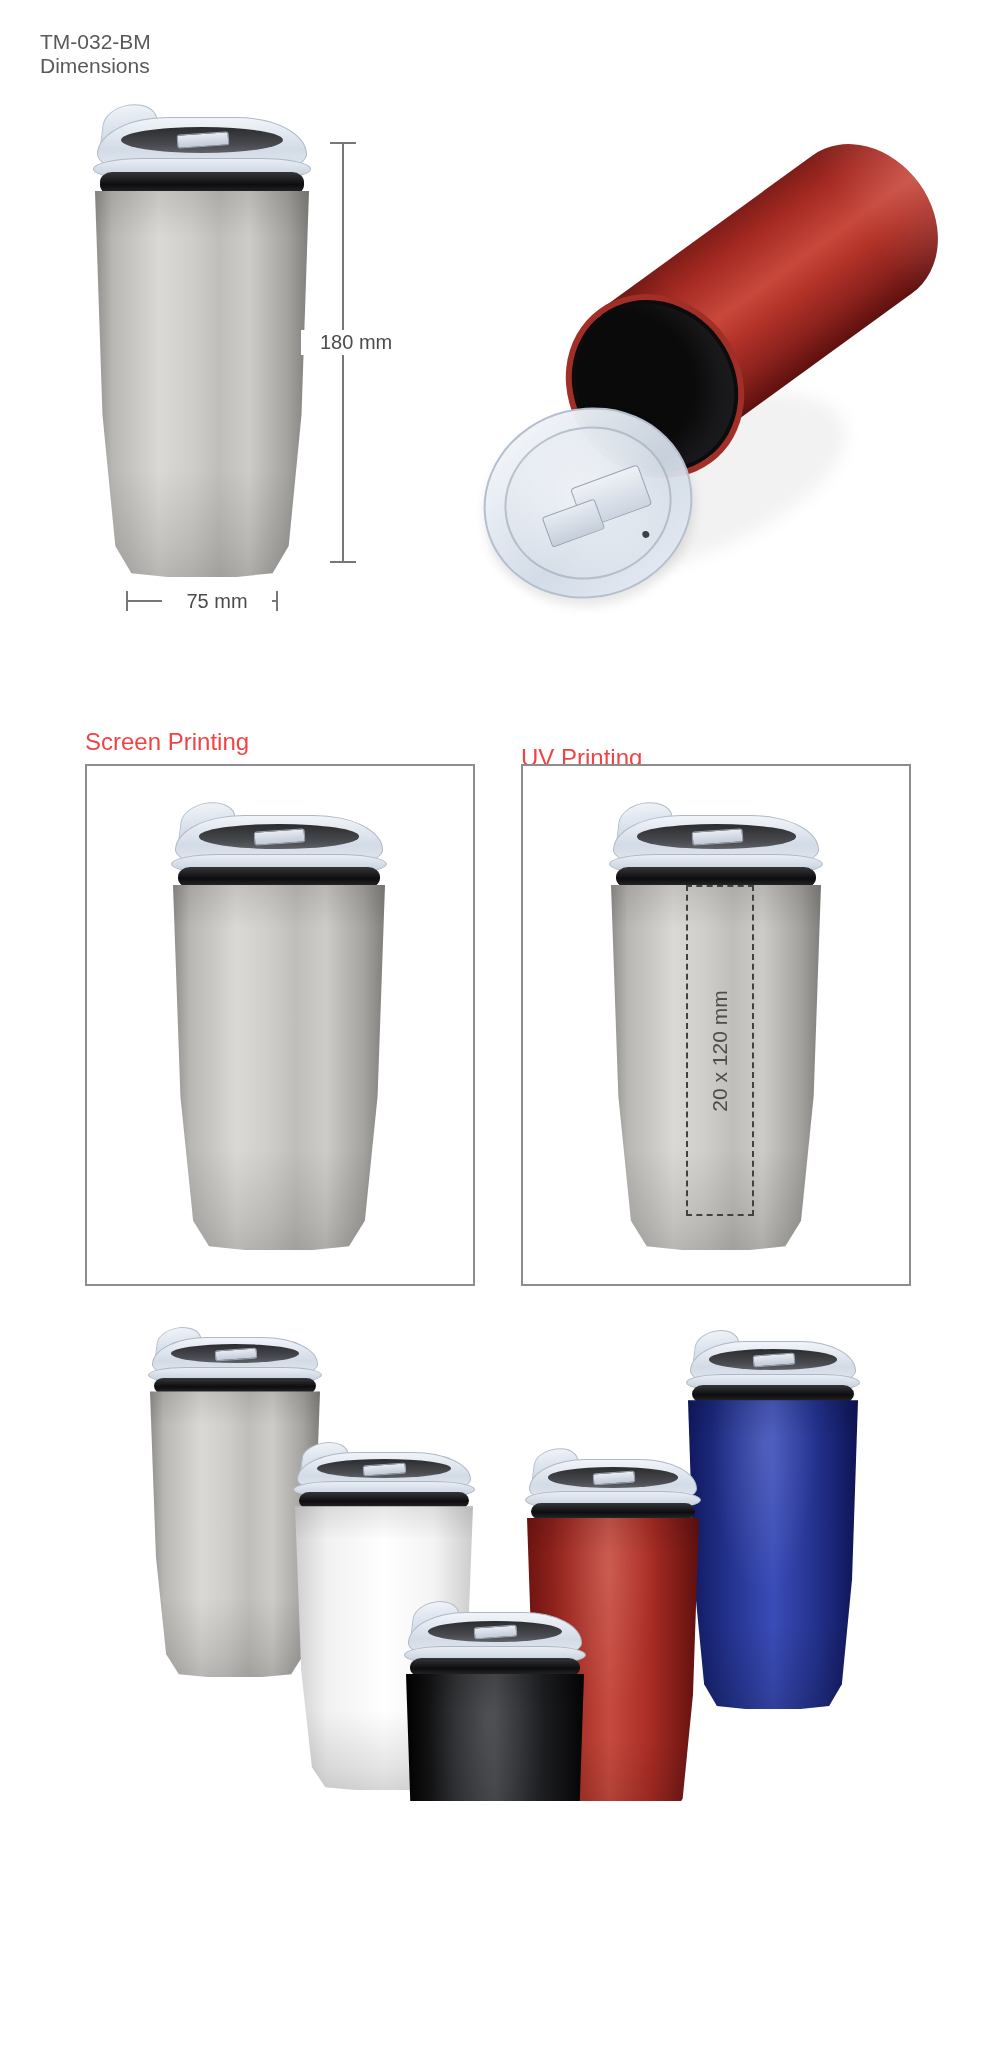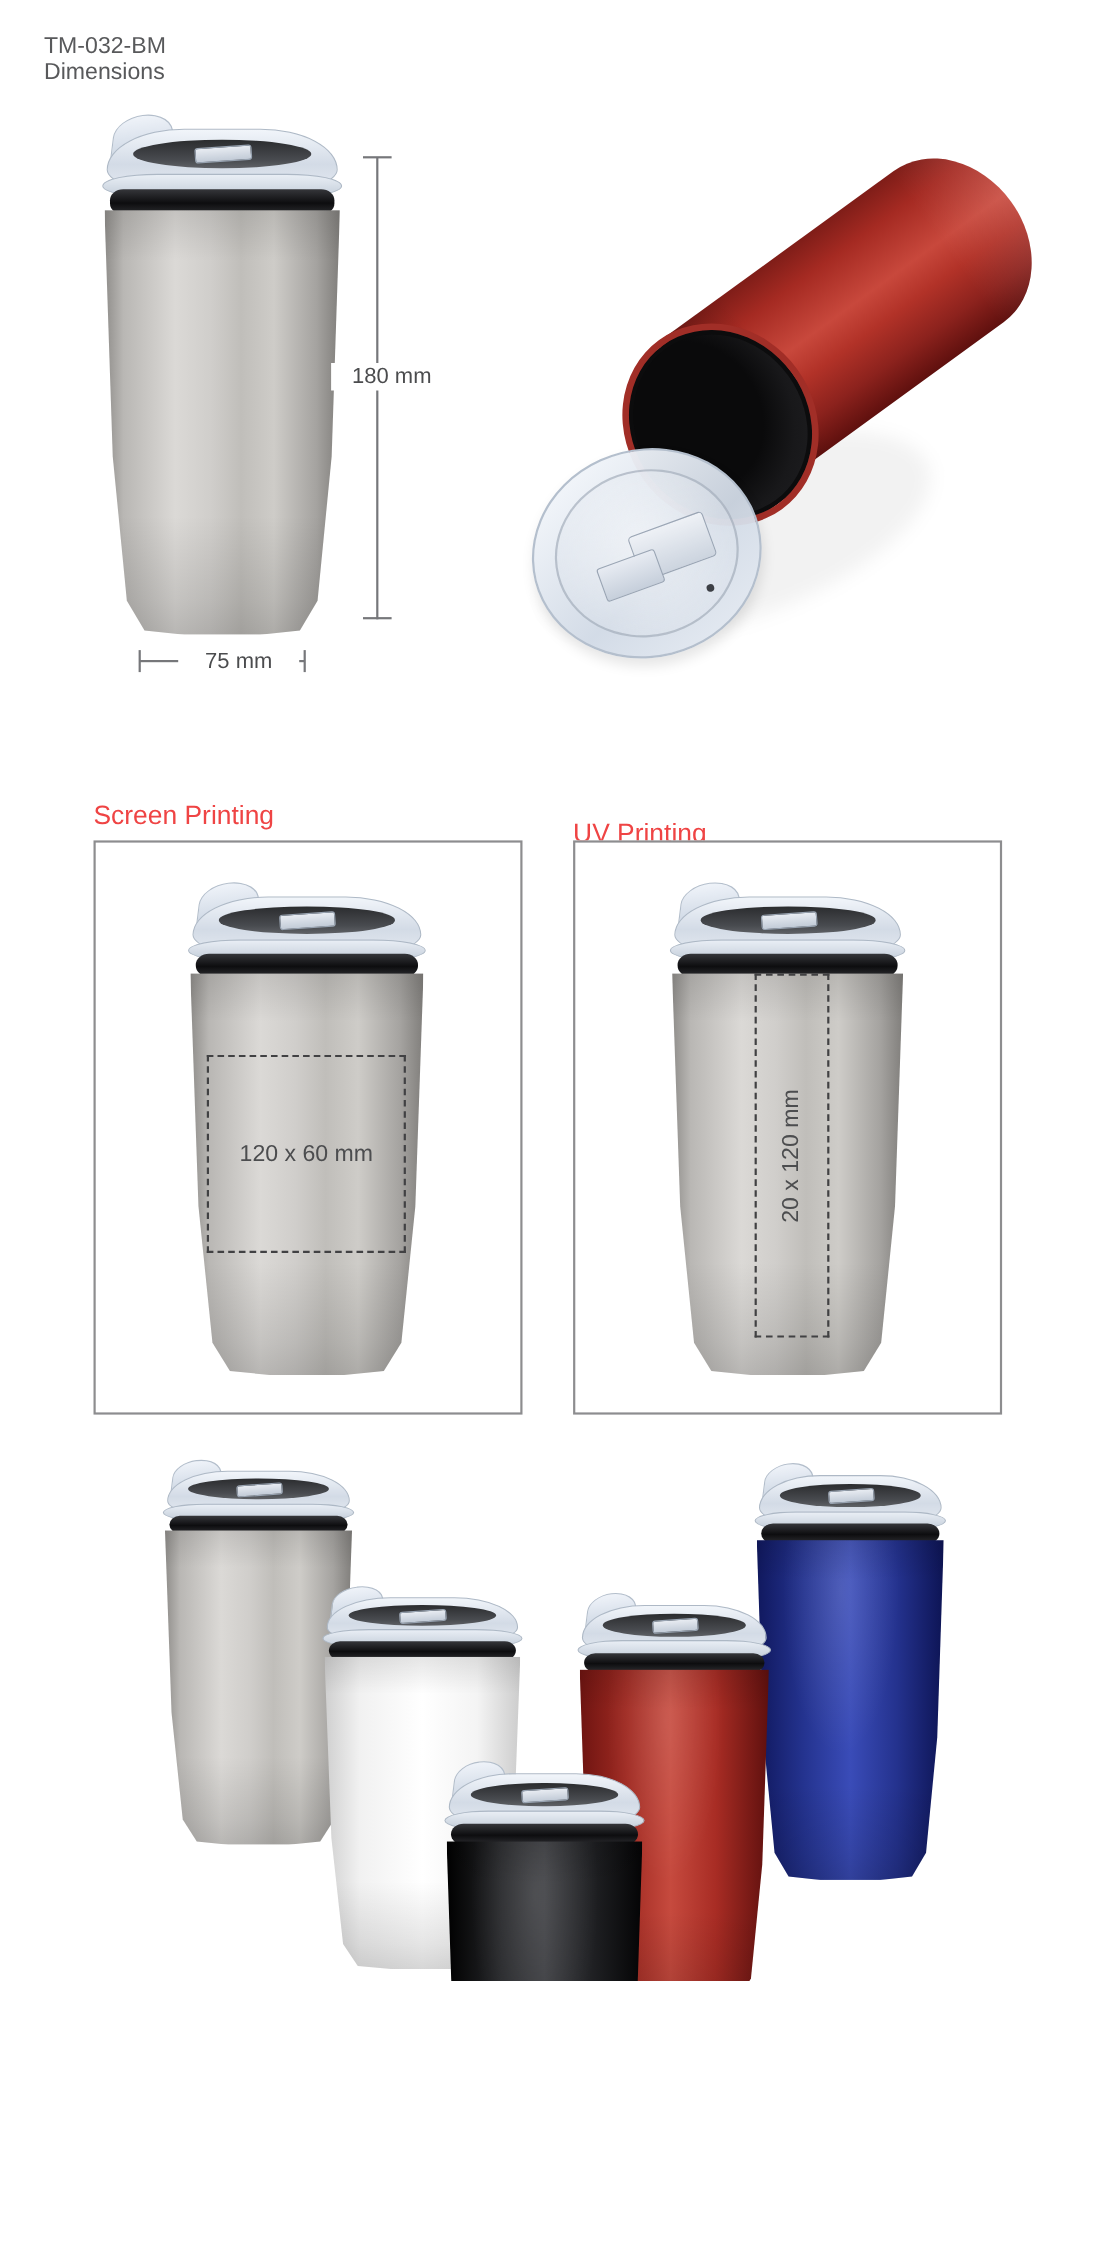--- a/index.html
+++ b/index.html
@@ -187,23 +187,20 @@
           <div class="dark"></div>
           <div class="slider"></div>
         </div>
         <div class="rim"></div>
       </div>
       <div class="band"></div>
       <div class="body">
           <div class="shade"></div>
         </div>
     </div>
-    <div class="dash-rect" style="left:101px;top:193px;width:177px;height:176px;">
-      <span class="dash-label">120 x 60 mm</span>
-    </div>
   </div>
 
   <div class="pbox-label" style="left:521px;top:744px;">UV Printing</div>
   <div class="pbox" style="left:521px;top:764px;">
     <div class="tumbler v-silver" style="left:88px;top:44px;width:210px;height:440px;">
       <div class="lid">
         <i class="tab"></i>
         <div class="cap">
           <div class="dark"></div>
           <div class="slider"></div>

